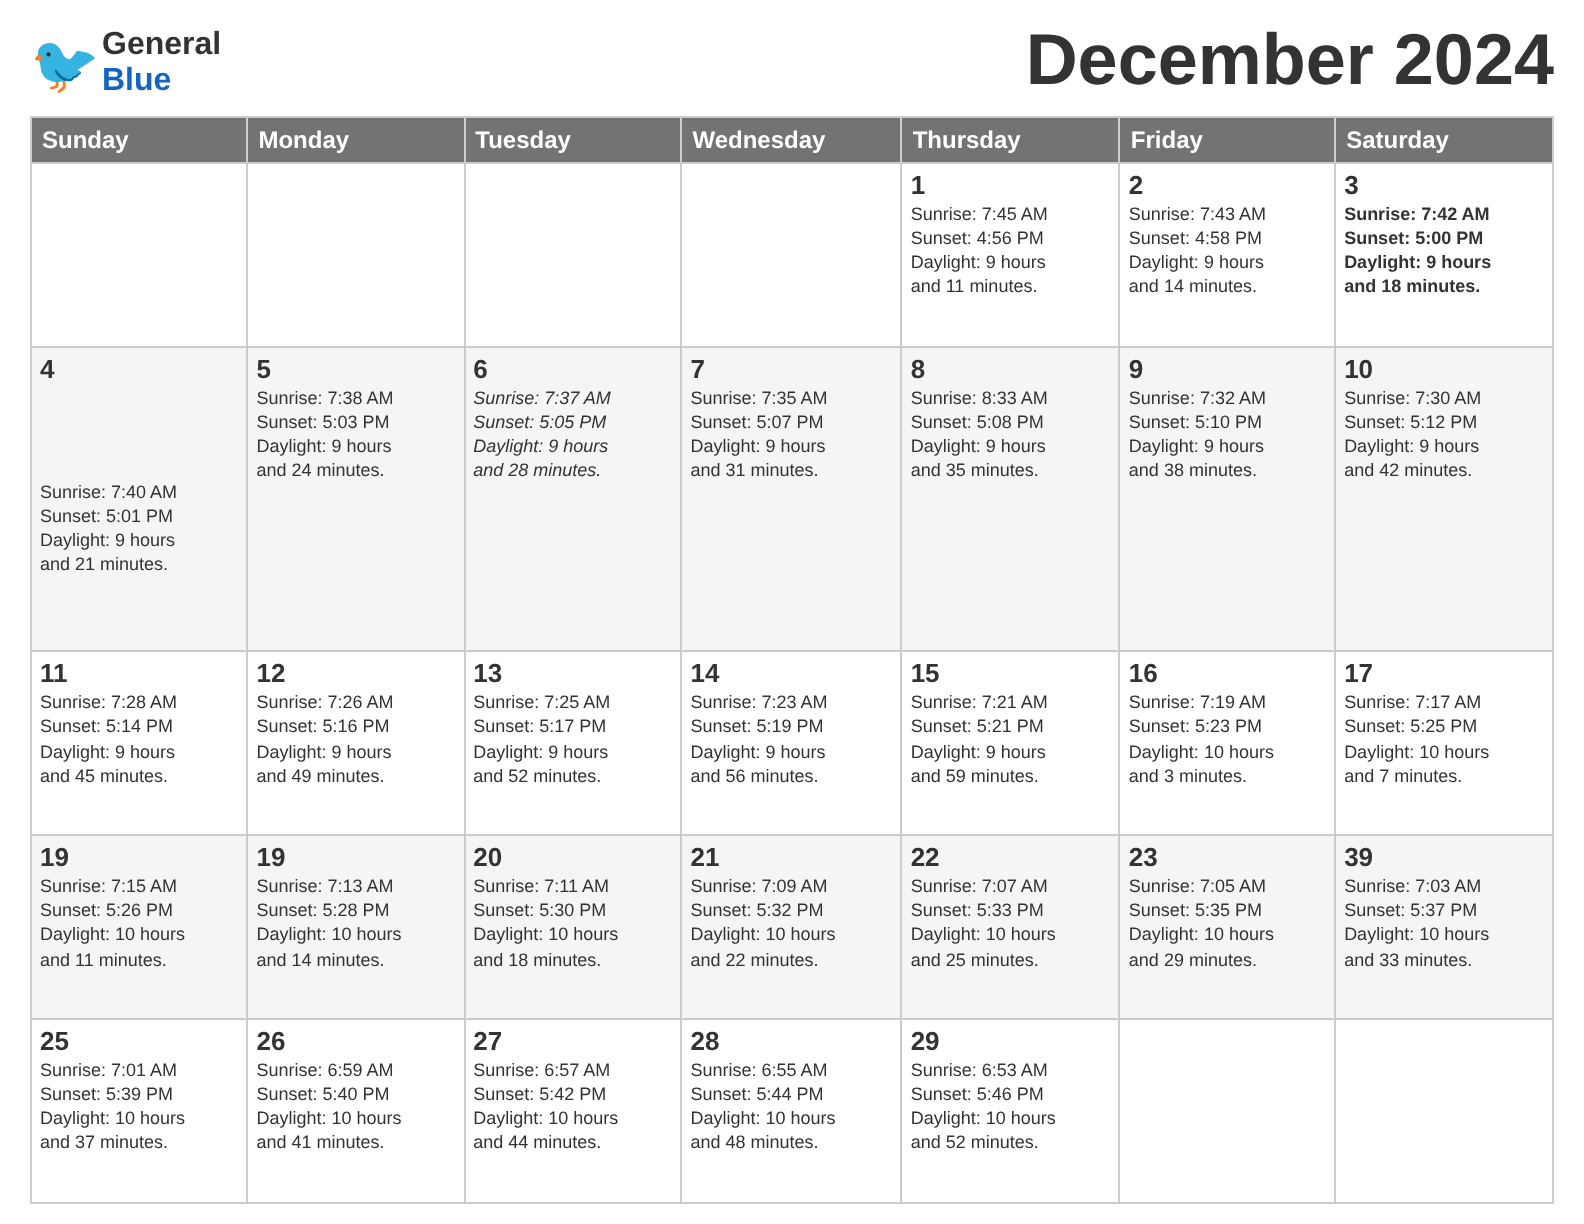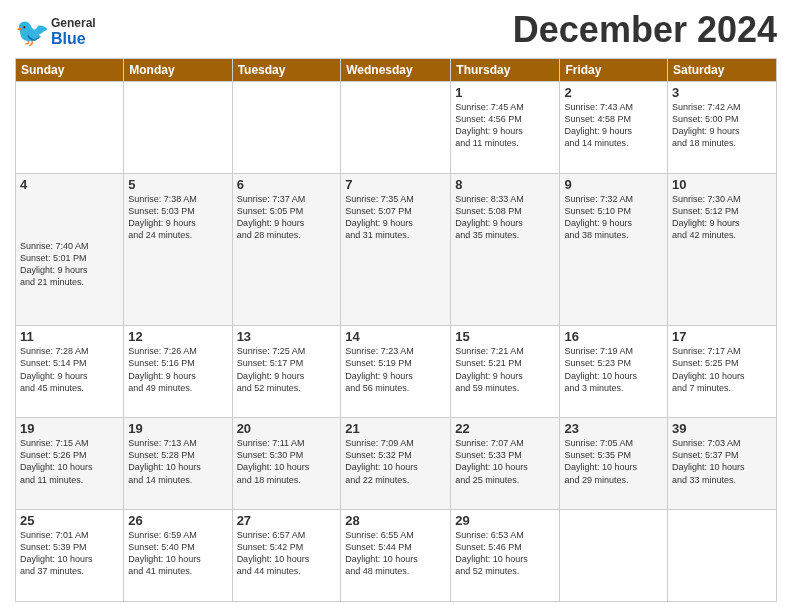--- a/index.html
+++ b/index.html
@@ -2,31 +2,31 @@
 <html><head>
   <meta charset="utf-8">
   <style>
     * { box-sizing: border-box; margin: 0; padding: 0; }
     body { font-family: Arial, sans-serif; background: #fff; width: 792px; height: 612px; overflow: hidden; }
     
     .page { width: 792px; height: 612px; display: flex; flex-direction: column; padding: 10px 15px; }
     
     .header { display: flex; justify-content: space-between; align-items: flex-start; margin-bottom: 8px; }
     .logo-text { display: flex; flex-direction: column; }
-    .logo-general { font-size: 12px; font-weight: bold; color: #333; }
+    .logo-general { font-size: 16px; font-weight: bold; color: #333; }
     .logo-blue { font-size: 16px; font-weight: bold; color: #1565c0; }
     
     .title-block { text-align: right; }
     .month-title { font-size: 36px; font-weight: bold; color: #333; line-height: 1.1; }
     .location { font-size: 16px; color: #555; }
     
     .calendar { flex: 1; border-collapse: collapse; width: 100%; }
     
     .calendar th {
-      background-color: #a16207;
+      background-color: #737373;
       color: white;
       text-align: left;
       padding: 4px 5px;
       font-size: 12px;
       font-weight: bold;
       border: 1px solid #ccc;
     }
     
     .calendar td {
       border: 1px solid #ccc;
@@ -94,21 +94,21 @@
           </td>
           <td>
             <span class="day-num">2</span>
             <div class="day-info" style="white-space: pre-line;">Sunrise: 7:43 AM
 Sunset: 4:58 PM
 Daylight: 9 hours
 and 14 minutes.</div>
           </td>
           <td>
             <span class="day-num">3</span>
-            <div class="day-info" style="white-space: pre-line;">Sunrise: 7:42 AM
+            <div class="day-info" style="white-space: pre-line; font-weight: bold;">Sunrise: 7:42 AM
 Sunset: 5:00 PM
 Daylight: 9 hours
 and 18 minutes.</div>
           </td>
         </tr>
         <tr>
           <td>
             <span class="day-num">4</span>
             <div class="day-info" style="white-space: pre-line; margin-top: 48px;">Sunrise: 7:40 AM
 Sunset: 5:01 PM
@@ -117,21 +117,21 @@
           </td>
           <td>
             <span class="day-num">5</span>
             <div class="day-info" style="white-space: pre-line;">Sunrise: 7:38 AM
 Sunset: 5:03 PM
 Daylight: 9 hours
 and 24 minutes.</div>
           </td>
           <td>
             <span class="day-num">6</span>
-            <div class="day-info" style="white-space: pre-line;">Sunrise: 7:37 AM
+            <div class="day-info" style="white-space: pre-line; font-style: italic;">Sunrise: 7:37 AM
 Sunset: 5:05 PM
 Daylight: 9 hours
 and 28 minutes.</div>
           </td>
           <td>
             <span class="day-num">7</span>
             <div class="day-info" style="white-space: pre-line;">Sunrise: 7:35 AM
 Sunset: 5:07 PM
 Daylight: 9 hours
 and 31 minutes.</div>

